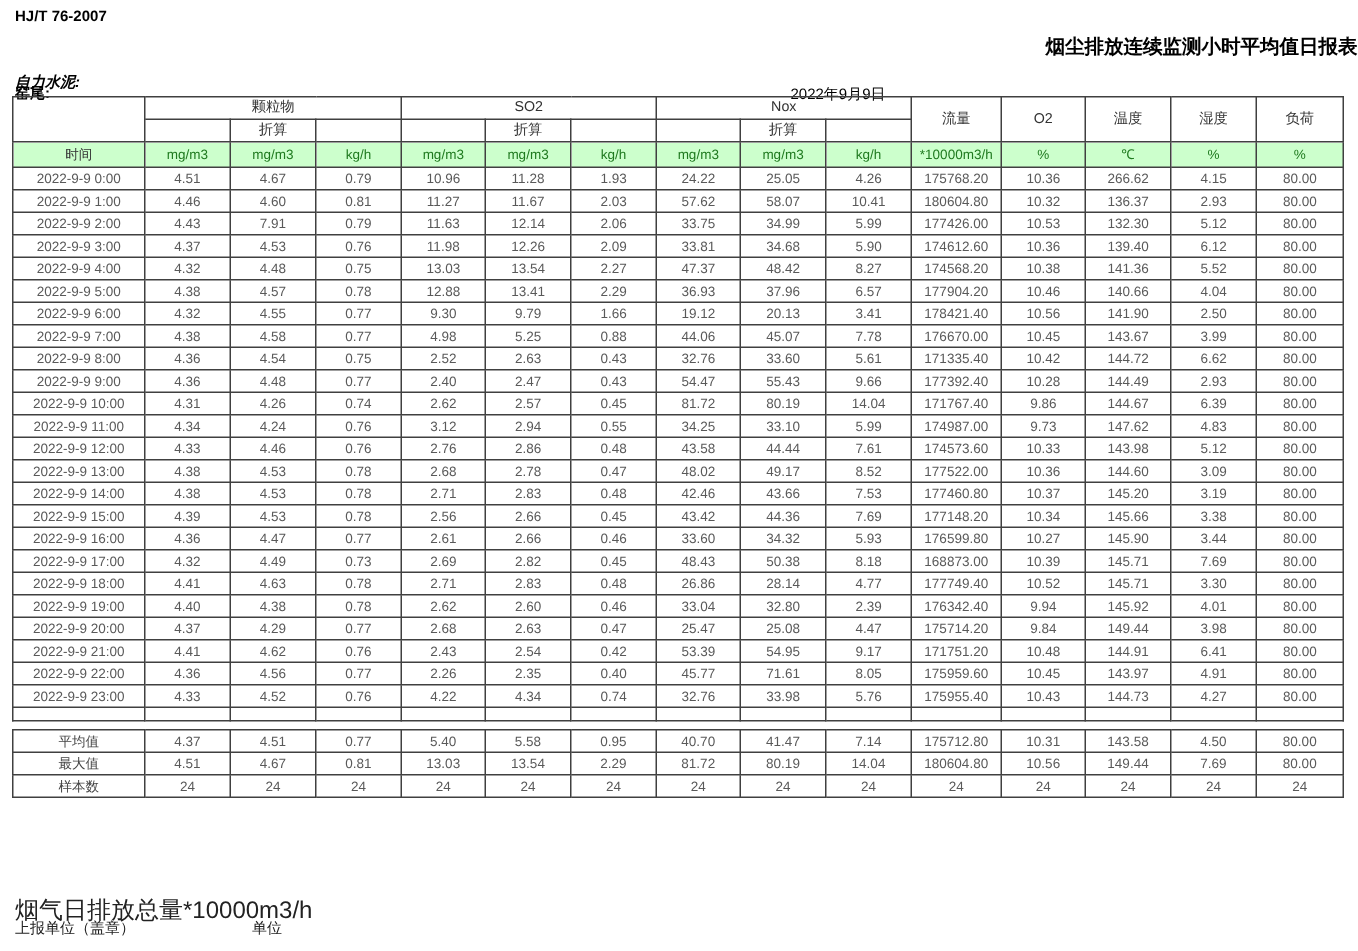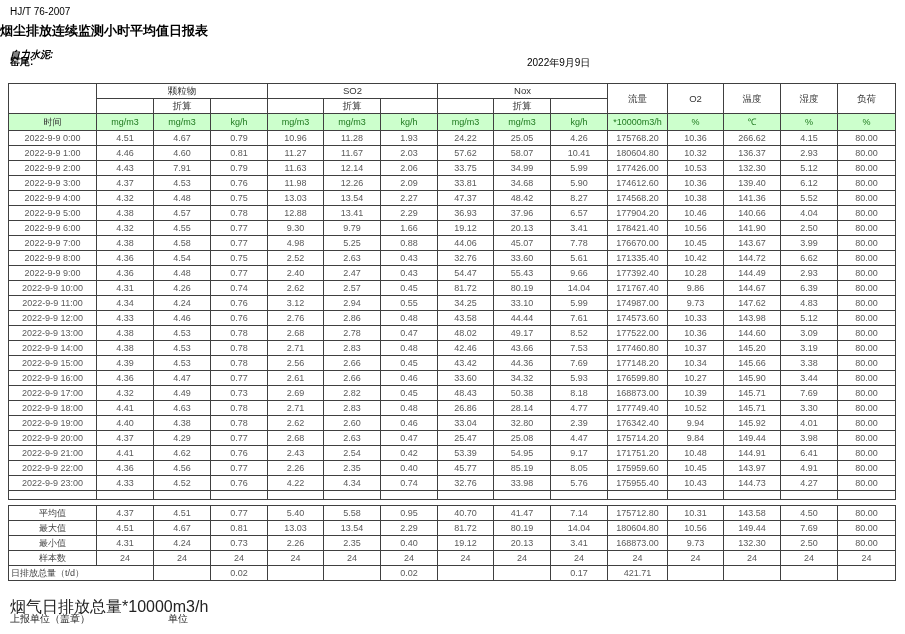--- a/index.html
+++ b/index.html
@@ -1,24 +1,24 @@
 <!DOCTYPE html>
 <html><head>
 <meta charset="utf-8">
 <style>
   html,body{margin:0;padding:0;background:#fff;}
   .page{position:relative;width:905px;height:634px;background:#ffffff;
         font-family:"Liberation Sans",sans-serif;color:#000;overflow:hidden;}
-  .doc-code{position:absolute;left:10px;top:6px;font-size:10px;font-weight:normal;}
-  .page-title{position:absolute;left:0;top:22px;width:100%;text-align:left;
+  .doc-code{position:absolute;left:10px;top:6px;font-size:10px;font-weight:bold;}
+  .page-title{position:absolute;left:0;top:22px;width:100%;text-align:right;
               font-size:13px;font-weight:bold;}
   .company{position:absolute;left:10px;top:48px;font-size:10px;font-weight:bold;font-style:italic;}
   .station{position:absolute;left:10px;top:55px;font-size:10px;font-weight:bold;}
   .report-date{position:absolute;left:527px;top:56px;font-size:10px;}
-  .tables{position:absolute;left:8px;top:83px;}
+  .tables{position:absolute;left:8px;top:64px;}
   table{border-collapse:collapse;table-layout:fixed;width:887px;}
   td{border:1px solid #404040;padding:0;height:14px;text-align:center;
      font-size:9px;color:#595959;white-space:nowrap;overflow:hidden;line-height:14px;}
   .hd td{color:#333;font-size:9.5px;}
   .units td{background:#ccffcc;color:#1f7a1f;height:16px;}
   .units td.time-h{color:#333;}
   .spacer td{height:8px;}
   .gap{height:5px;}
   .sum-label{color:#444;margin-left:32px;}
   .total-label{text-align:left;padding-left:2px;color:#444;}
@@ -473,21 +473,21 @@
           </tr>
           <tr>
             <td>2022-9-9 22:00</td>
             <td>4.36</td>
             <td>4.56</td>
             <td>0.77</td>
             <td>2.26</td>
             <td>2.35</td>
             <td>0.40</td>
             <td>45.77</td>
-            <td>85.19</td>
+            <td>71.61</td>
             <td>8.05</td>
             <td>175959.60</td>
             <td>10.45</td>
             <td>143.97</td>
             <td>4.91</td>
             <td>80.00</td>
           </tr>
           <tr>
             <td>2022-9-9 23:00</td>
             <td>4.33</td>
@@ -574,68 +574,35 @@
             <td>81.72</td>
             <td>80.19</td>
             <td>14.04</td>
             <td>180604.80</td>
             <td>10.56</td>
             <td>149.44</td>
             <td>7.69</td>
             <td>80.00</td>
           </tr>
           <tr>
-            <td class="sum-label">最小值</td>
-            <td>4.31</td>
-            <td>4.24</td>
-            <td>0.73</td>
-            <td>2.26</td>
-            <td>2.35</td>
-            <td>0.40</td>
-            <td>19.12</td>
-            <td>20.13</td>
-            <td>3.41</td>
-            <td>168873.00</td>
-            <td>9.73</td>
-            <td>132.30</td>
-            <td>2.50</td>
-            <td>80.00</td>
-          </tr>
-          <tr>
             <td class="sum-label">样本数</td>
             <td>24</td>
             <td>24</td>
             <td>24</td>
             <td>24</td>
             <td>24</td>
             <td>24</td>
             <td>24</td>
             <td>24</td>
             <td>24</td>
             <td>24</td>
             <td>24</td>
             <td>24</td>
             <td>24</td>
             <td>24</td>
-          </tr>
-          <tr>
-            <td class="total-label" colspan="2">日排放总量（t/d）</td>
-            <td></td>
-            <td>0.02</td>
-            <td></td>
-            <td></td>
-            <td>0.02</td>
-            <td></td>
-            <td></td>
-            <td>0.17</td>
-            <td>421.71</td>
-            <td></td>
-            <td></td>
-            <td></td>
-            <td></td>
           </tr>
         </tbody>
     </table>
   </div>
 
   <div class="footer-1">烟气日排放总量*10000m3/h</div>
   <div class="footer-2">上报单位（盖章）</div>
   <div class="footer-3">单位</div>
 </div>
 

